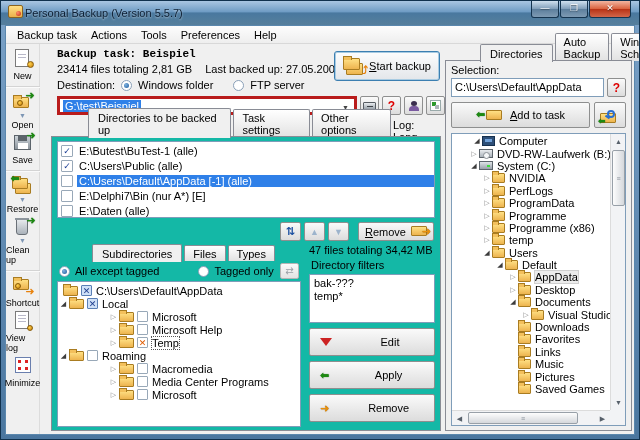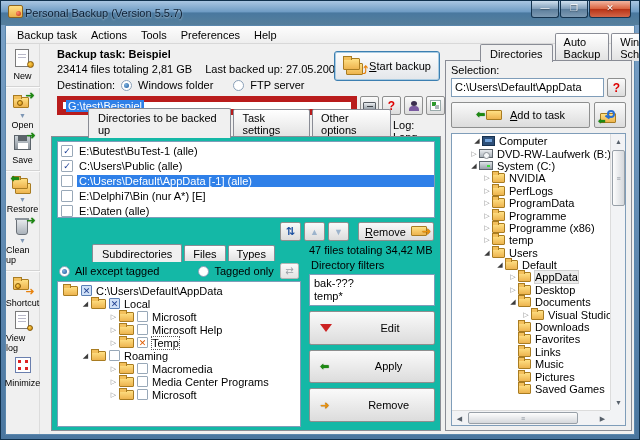--- a/index.html
+++ b/index.html
@@ -44,35 +44,35 @@
   .floppy { position:absolute; left:3px; top:3px; width:17px; height:15px; background:linear-gradient(#cdd4da,#8d969e); border:1px solid #5c646b; }
   .floppy::before { content:""; position:absolute; left:3px; top:0; width:9px; height:5px; background:#5c646b; }
   .floppy::after { content:""; position:absolute; left:3px; bottom:0; width:10px; height:6px; background:#fff; }
   .trash { position:absolute; left:5px; top:3px; width:12px; height:16px; background:linear-gradient(#e6e9ec,#aab2ba); border:1px solid #6a7077; border-radius:1px 1px 3px 3px; }
   .trash::before { content:""; position:absolute; left:-2px; top:-2px; right:-2px; height:2px; background:#8d959d; }
   .minibox { position:absolute; left:4px; top:2px; width:16px; height:16px; background:#fff; border:1px solid #6a7fae; }
   .minibox i { position:absolute; width:3px; height:3px; background:#d22; }
 
   
   .main { position:absolute; left:43px; top:18px; width:393px; bottom:0; }
-  .tasktitle { position:absolute; left:8px; top:4px; font-weight:bold; }
+  .tasktitle { position:absolute; left:8px; top:4px; font-weight:bold;font-family:Liberation Mono, monospace; }
   .summaryrow { position:absolute; left:8px; top:19px; }
   .summaryrow b { font-weight:normal; margin-left:10px; }
   .destrow { position:absolute; left:8px; top:35px; display:flex; align-items:center; gap:6px; }
   .radio { width:11px; height:11px; border-radius:50%; background:#fff; border:1px solid #8aa0b8; display:inline-block; position:relative; }
   .radio.on::after { content:""; position:absolute; left:2px; top:2px; width:5px; height:5px; border-radius:50%; background:radial-gradient(circle at 35% 35%, #7fb2e0, #1c5a9c); }
   .startbtn { position:absolute; right:2px; top:7px; width:106px; height:30px; border:1px solid #3c7fb1; border-radius:3px;
     background:linear-gradient(#fdfdfd,#e3e6ea); box-shadow:0 0 0 1px #a8cbe2 inset; display:flex; align-items:center; justify-content:center; gap:4px; }
   .accel { display:block; }
   .accel::first-letter { text-decoration:underline; }
   .dfold { position:relative; width:17px; height:12px; background:linear-gradient(#ffe084,#edb44f); border:1px solid #a97c21; border-radius:1px; }
   .dfold::before { content:""; position:absolute; left:-1px; top:-3px; width:7px; height:3px; background:#f3c05c; border:1px solid #a97c21; border-bottom:none; }
 
   .comborow { position:absolute; left:8px; top:52px; height:19px; display:flex; gap:3px; }
-  .combo { width:300px; height:19px; background:#fff; border:6px solid #b91c1c; display:flex; align-items:center; padding-left:3px; position:relative; }
+  .combo { width:300px; height:19px; background:#fff; border:3px solid #b91c1c; display:flex; align-items:center; padding-left:3px; position:relative; }
   .combo .sel { background:#2f80e8; color:#fff; padding:0 2px; }
   .combo .drop { position:absolute; right:2px; top:2px; width:13px; height:13px; text-align:center; font-size:7px; color:#444; line-height:13px; }
   .tbtn { width:19px; height:19px; border:1px solid #8e8f8f; border-radius:2px; background:linear-gradient(#fafafa,#dcdcdc);
     display:flex; align-items:center; justify-content:center; font-weight:bold; }
   .tbtn .q { color:#d00; font-size:12px; }
   .drvico { width:13px; height:8px; background:linear-gradient(#e8ebee,#9aa3ab); border:1px solid #565c62; border-radius:1px; position:relative; }
   .drvico::after { content:""; position:absolute; right:2px; top:3px; width:6px; height:1px; background:#3c4146; }
   .userico { width:10px; height:10px; position:relative; }
   .userico::before { content:""; position:absolute; left:2px; top:0; width:6px; height:5px; border-radius:50%; background:#3a2e4e; }
   .userico::after { content:""; position:absolute; left:0; bottom:0; width:10px; height:5px; border-radius:4px 4px 0 0; background:#7a5aa0; }
@@ -125,29 +125,29 @@
   .strow.closed .exp::before { content:"▷"; }
   .strow .fo { position:relative; width:15px; height:10px; background:linear-gradient(#ffe084,#edb44f); border:1px solid #a97c21;
     border-radius:1px; margin-right:3px; flex:none; }
   .strow .fo::before { content:""; position:absolute; left:-1px; top:-3px; width:6px; height:3px; background:#f3c05c; border:1px solid #a97c21; border-bottom:none; }
   .strow .cb { width:11px; height:11px; margin-right:4px; font-size:9px; }
   .strow.x-blue .cb { background:#cfe0f7; border-color:#5a7fb5; }
   .strow.x-blue .cb::before { content:"✕"; color:#1f3f8f; font-weight:bold; }
   .strow.x-red .cb::before { content:"✕"; color:#e05a00; font-weight:bold; }
   .strow.focused .tlabel { outline:1px dotted #555; }
   .strow.depth0 { padding-left:5px; }
-  .strow.depth1 { padding-left:22px; }
+  .strow.depth1 { }
   .strow.depth2 { padding-left:50px; }
 
   .subright { flex:1; display:flex; flex-direction:column; padding-left:8px; }
   .fsummary { height:15px; }
   .ftitle { height:15px; padding-left:2px; }
   .filterbox { flex:1; background:#fff; border:1px solid #7f9db9; padding:2px 4px; margin-bottom:5px; }
   .filteritem { height:13px; white-space:nowrap; }
-  .fbtn { height:34px; margin-bottom:5px; border:1px solid #8e8f8f; border-radius:2px; background:linear-gradient(#fafafa,#dcdcdc);
+  .fbtn { height:28px; margin-bottom:5px; border:1px solid #8e8f8f; border-radius:2px; background:linear-gradient(#fafafa,#dcdcdc);
     display:flex; align-items:center; padding:0 10px; gap:24px; }
   .fbtn span.lbl { flex:1; text-align:center; }
 
   
   .rpanel { position:absolute; left:437px; right:0; top:18px; bottom:0; }
   .rtabs { display:flex; align-items:flex-end; height:17px; padding-left:2px; }
   .rpage { position:absolute; left:2px; right:2px; top:16px; bottom:3px; border:1px solid #898c95; background:#f0f0f0; z-index:2;
     display:flex; flex-direction:column; padding:3px 5px 4px; }
   .sellabel { height:14px; }
   .selrow { display:flex; gap:3px; margin-bottom:5px; }

